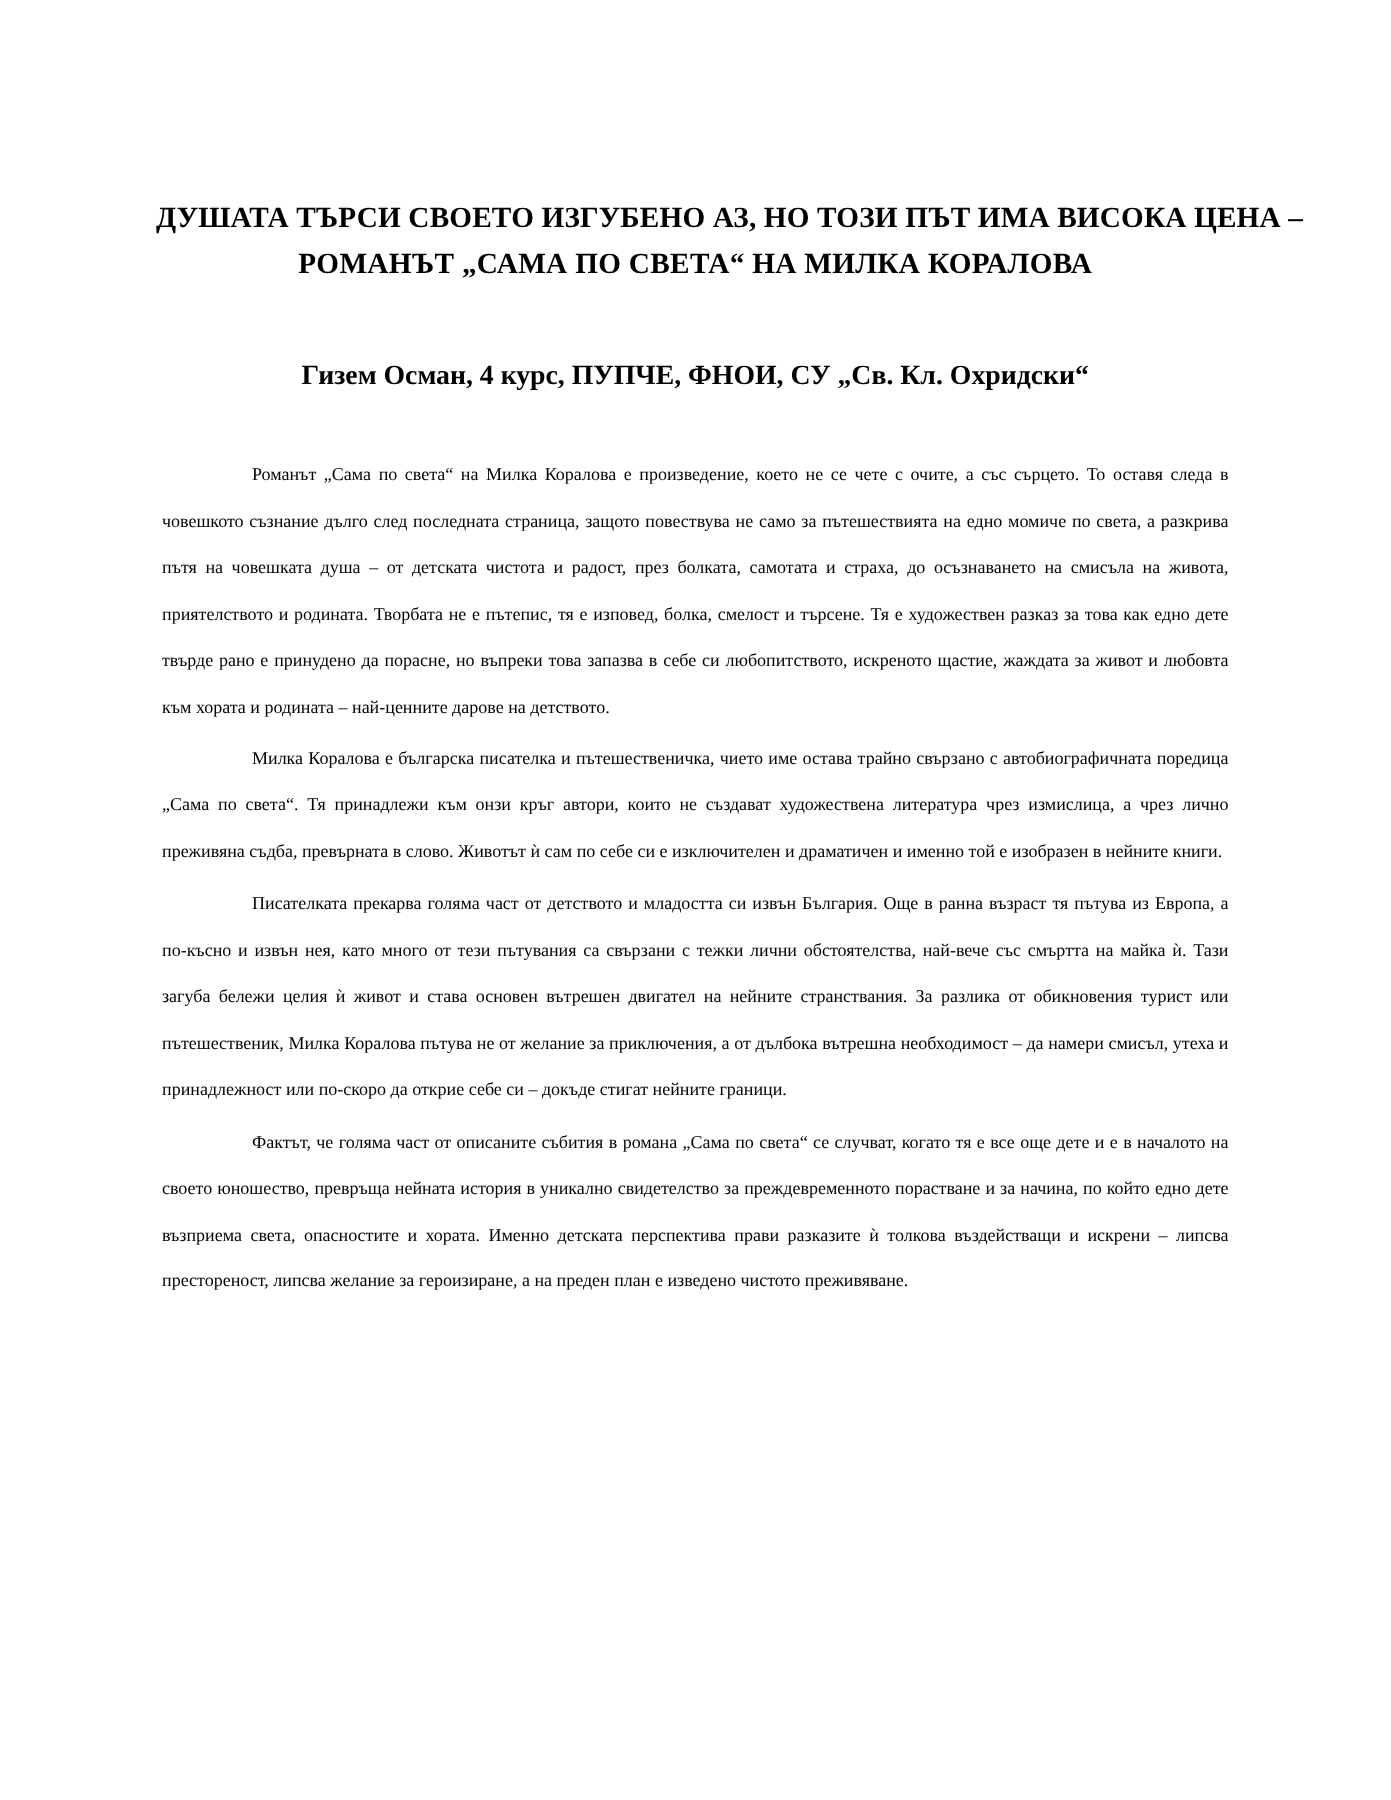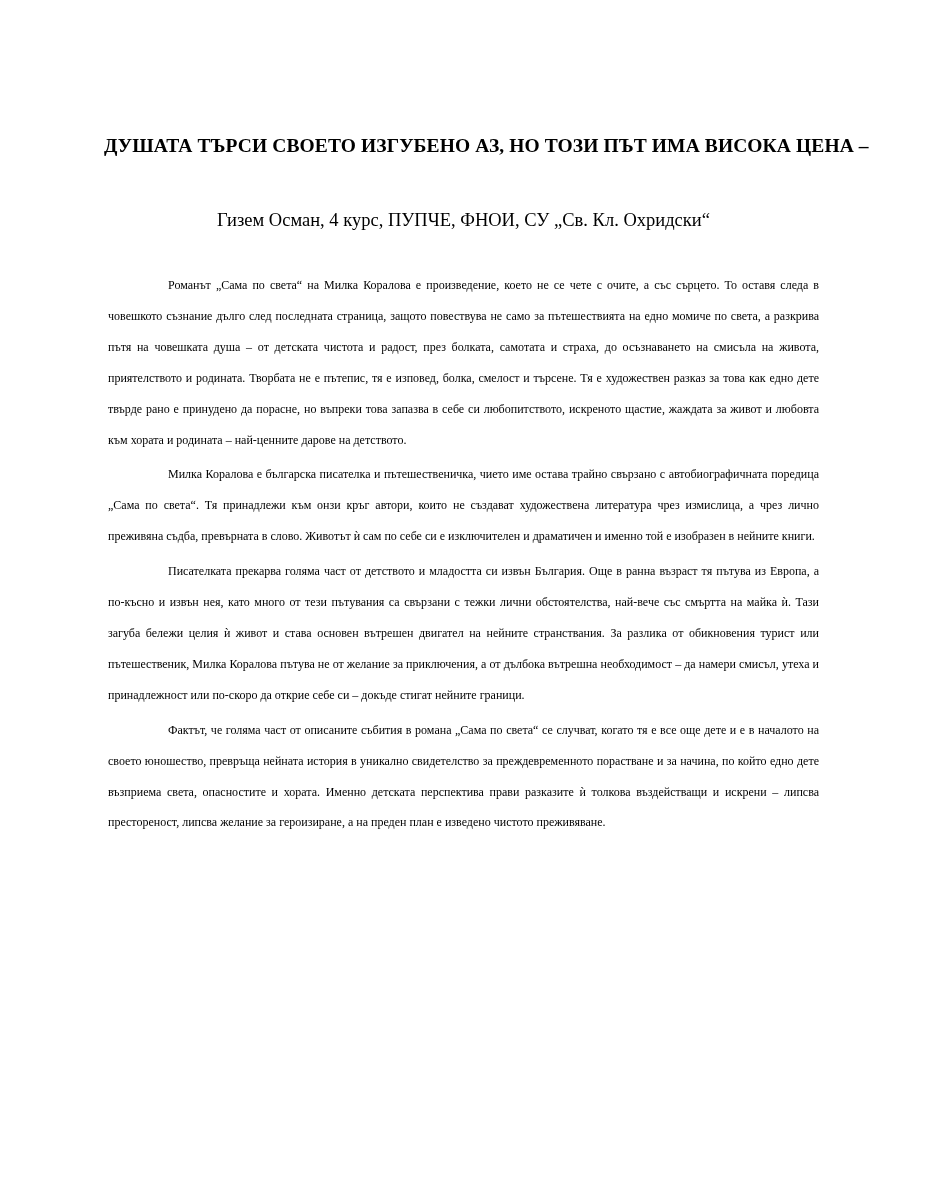--- a/index.html
+++ b/index.html
@@ -43,21 +43,21 @@
   .title-line.second {
     letter-spacing: 0.2px;
   }
   .author-block {
     margin-top: 44px;
     text-align: center;
   }
   .author-line {
     font-size: 18.5px;
     line-height: 31px;
-    font-weight: normal;
+    font-weight: bold;
   }
   .body-block {
     margin-top: 34px;
   }
   p.para {
     margin: 4px;
     font-size: 12px;
     line-height: 30.9px;
     text-align: justify;
     text-justify: inter-word;
@@ -70,20 +70,21 @@
   }
 </style>
 </head>
 <body>
 
 <div class="page">
   <div class="content">
 
     <div class="title-block">
       <div class="title-line first">ДУШАТА ТЪРСИ СВОЕТО ИЗГУБЕНО АЗ, НО ТОЗИ ПЪТ  ИМА ВИСОКА ЦЕНА –</div>
+      <div class="title-line second">РОМАНЪТ „САМА ПО СВЕТА“  НА  МИЛКА КОРАЛОВА</div>
     </div>
 
     <div class="author-block">
       <div class="author-line">Гизем Осман, 4 курс, ПУПЧЕ, ФНОИ, СУ „Св. Кл. Охридски“</div>
     </div>
 
     <div class="body-block">
       <p class="para">Романът „Сама по света“ на Милка Коралова е произведение, което не се чете с очите, а със сърцето. То оставя следа в човешкото съзнание дълго след последната страница, защото повествува не само за пътешествията на едно момиче по света, а разкрива пътя на човешката душа – от детската чистота и радост, през болката, самотата и страха, до осъзнаването на смисъла на живота, приятелството и родината. Творбата не е пътепис, тя е изповед, болка, смелост и търсене. Тя е художествен разказ за това как едно дете твърде рано е принудено да порасне, но въпреки това запазва в себе си   любопитството, искреното щастие, жаждата за живот и любовта към хората и родината – най-ценните дарове на детството.</p>
       <p class="para">Милка Коралова е българска писателка и пътешественичка, чието име остава трайно свързано с автобиографичната поредица „Сама по света“. Тя принадлежи към онзи кръг автори, които не създават художествена литература чрез измислица, а чрез лично преживяна съдба, превърната в слово. Животът ѝ сам по себе си е изключителен и драматичен и именно той е изобразен в нейните книги.</p>
       <p class="para">Писателката прекарва голяма част от детството и младостта си извън България. Още в ранна възраст тя пътува из Европа, а по-късно и извън нея, като много от тези пътувания са свързани с тежки лични обстоятелства, най-вече със смъртта на майка ѝ. Тази загуба бележи целия ѝ живот и става основен вътрешен двигател на нейните странствания. За разлика от обикновения турист или пътешественик, Милка Коралова пътува не от желание за приключения, а от дълбока вътрешна необходимост – да намери смисъл, утеха и принадлежност или по-скоро да открие себе си – докъде стигат нейните граници.</p>

